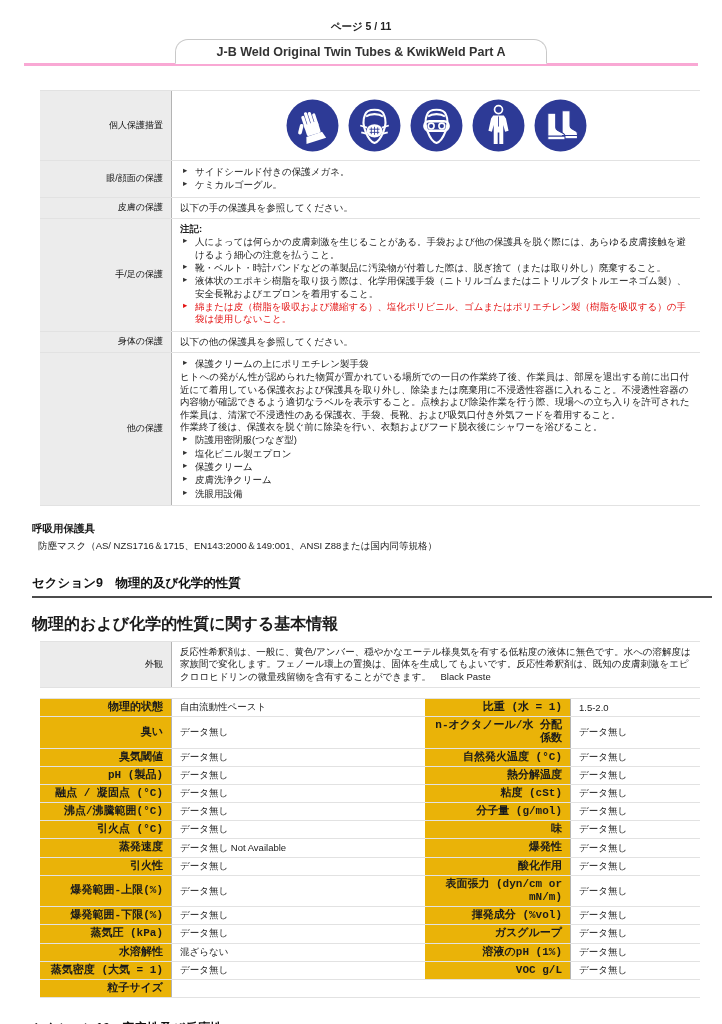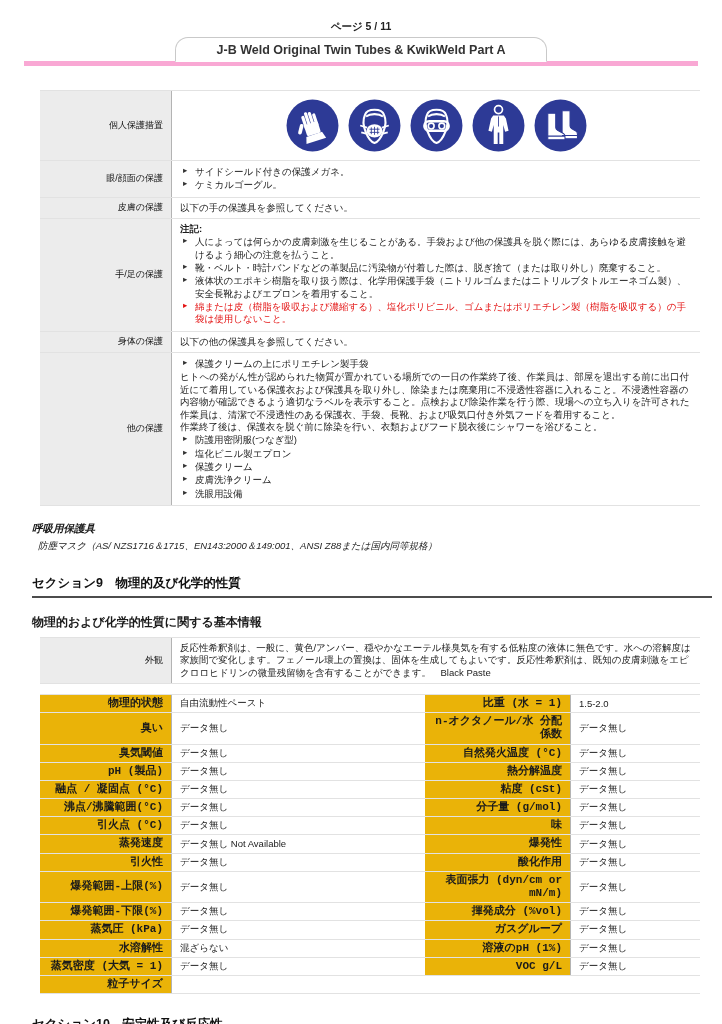--- a/index.html
+++ b/index.html
@@ -4,21 +4,21 @@
 <style>
   :root{ --blue:#2d3a96; --red:#e31111; }
   *{box-sizing:border-box;}
   html,body{margin:0;padding:0;background:#fff;}
   body{width:722px;height:1024px;font-family:"Liberation Sans","DejaVu Sans",sans-serif;color:#1b1b1b;overflow:hidden;}
   .page{position:relative;width:722px;height:1024px;background:#fff;}
 
   
   .hdr{padding-top:20px;}
   .page-num{text-align:center;font-size:10.5px;font-weight:bold;color:#222;}
-  .title-band{position:relative;height:28px;margin:4px 24px 0 24px;border-bottom:5px solid #f9a8d4;}
+  .title-band{position:relative;height:28px;margin:4px 24px 0 24px;border-bottom:3px solid #f9a8d4;}
   .title-tab{position:absolute;left:50%;bottom:-1px;transform:translateX(-50%);width:372px;height:25px;
     border:1px solid #c9c9c9;border-bottom:1px solid #fff;border-radius:13px 13px 0 0;background:#fff;
     display:flex;align-items:center;justify-content:center;font-size:12.5px;font-weight:bold;color:#333;}
 
   
   .tbl{margin:0 22px 0 40px;border-top:1px solid #e2e2e2;}
   .row{display:flex;border-bottom:1px solid #e2e2e2;}
   .lbl{width:132px;flex:none;background:#ececec;border-right:1px solid #b3b3b3;
     font-size:9px;font-weight:normal;text-align:right;color:#111;
     display:flex;align-items:center;justify-content:flex-end;padding:3px 8px;line-height:1.25;}
@@ -30,28 +30,28 @@
   .warn{color:var(--red);}
   ul.bl li.warn::before{color:var(--red);}
 
   
   .ppe-row .val{flex-direction:row;align-items:center;gap:9px;padding:8px 10px;}
   .ppe-icon{width:53px;height:53px;display:inline-block;}
   .ppe-icon svg{width:100%;height:100%;display:block;}
   .ppe-icon .bg{fill:var(--blue);}
 
   
-  .resp{margin:16px 22px 0 32px;font-style:italic;}
+  .resp{margin:16px 22px 0 32px;}
   .resp-h{font-size:10.5px;font-weight:bold;}
   .resp-t{font-size:9.5px;margin:4px 0 0 6px;}
 
   
   .sec-h{margin:22px 10px 0 32px;padding-bottom:4px;border-bottom:2px solid #4c4c4c;
     font-size:12.5px;font-weight:bold;color:#111;}
-  .sub-h{margin:16px 0 6px 32px;font-size:12px;font-weight:bold;}
+  .sub-h{margin:16px 0 6px 32px;font-size:16px;font-weight:bold;}
 
   
   .phys{margin:6px 22px 0 40px;border-top:1px solid #e2e2e2;}
   .prow{display:flex;border-bottom:1px solid #e2e2e2;min-height:17px;}
   .pl{width:132px;flex:none;background:#eab308;border-right:1px solid #b3b3b3;
     font-size:11px;font-weight:bold;text-align:right;display:flex;align-items:center;justify-content:flex-end;
     padding:2px 8px;line-height:1.2;font-family:Liberation Mono, monospace;}
   .pv{width:253px;flex:none;font-size:9.5px;display:flex;align-items:center;padding:2px 8px;}
   .pl2{width:146px;}
   .pv2{flex:1;width:auto;}

